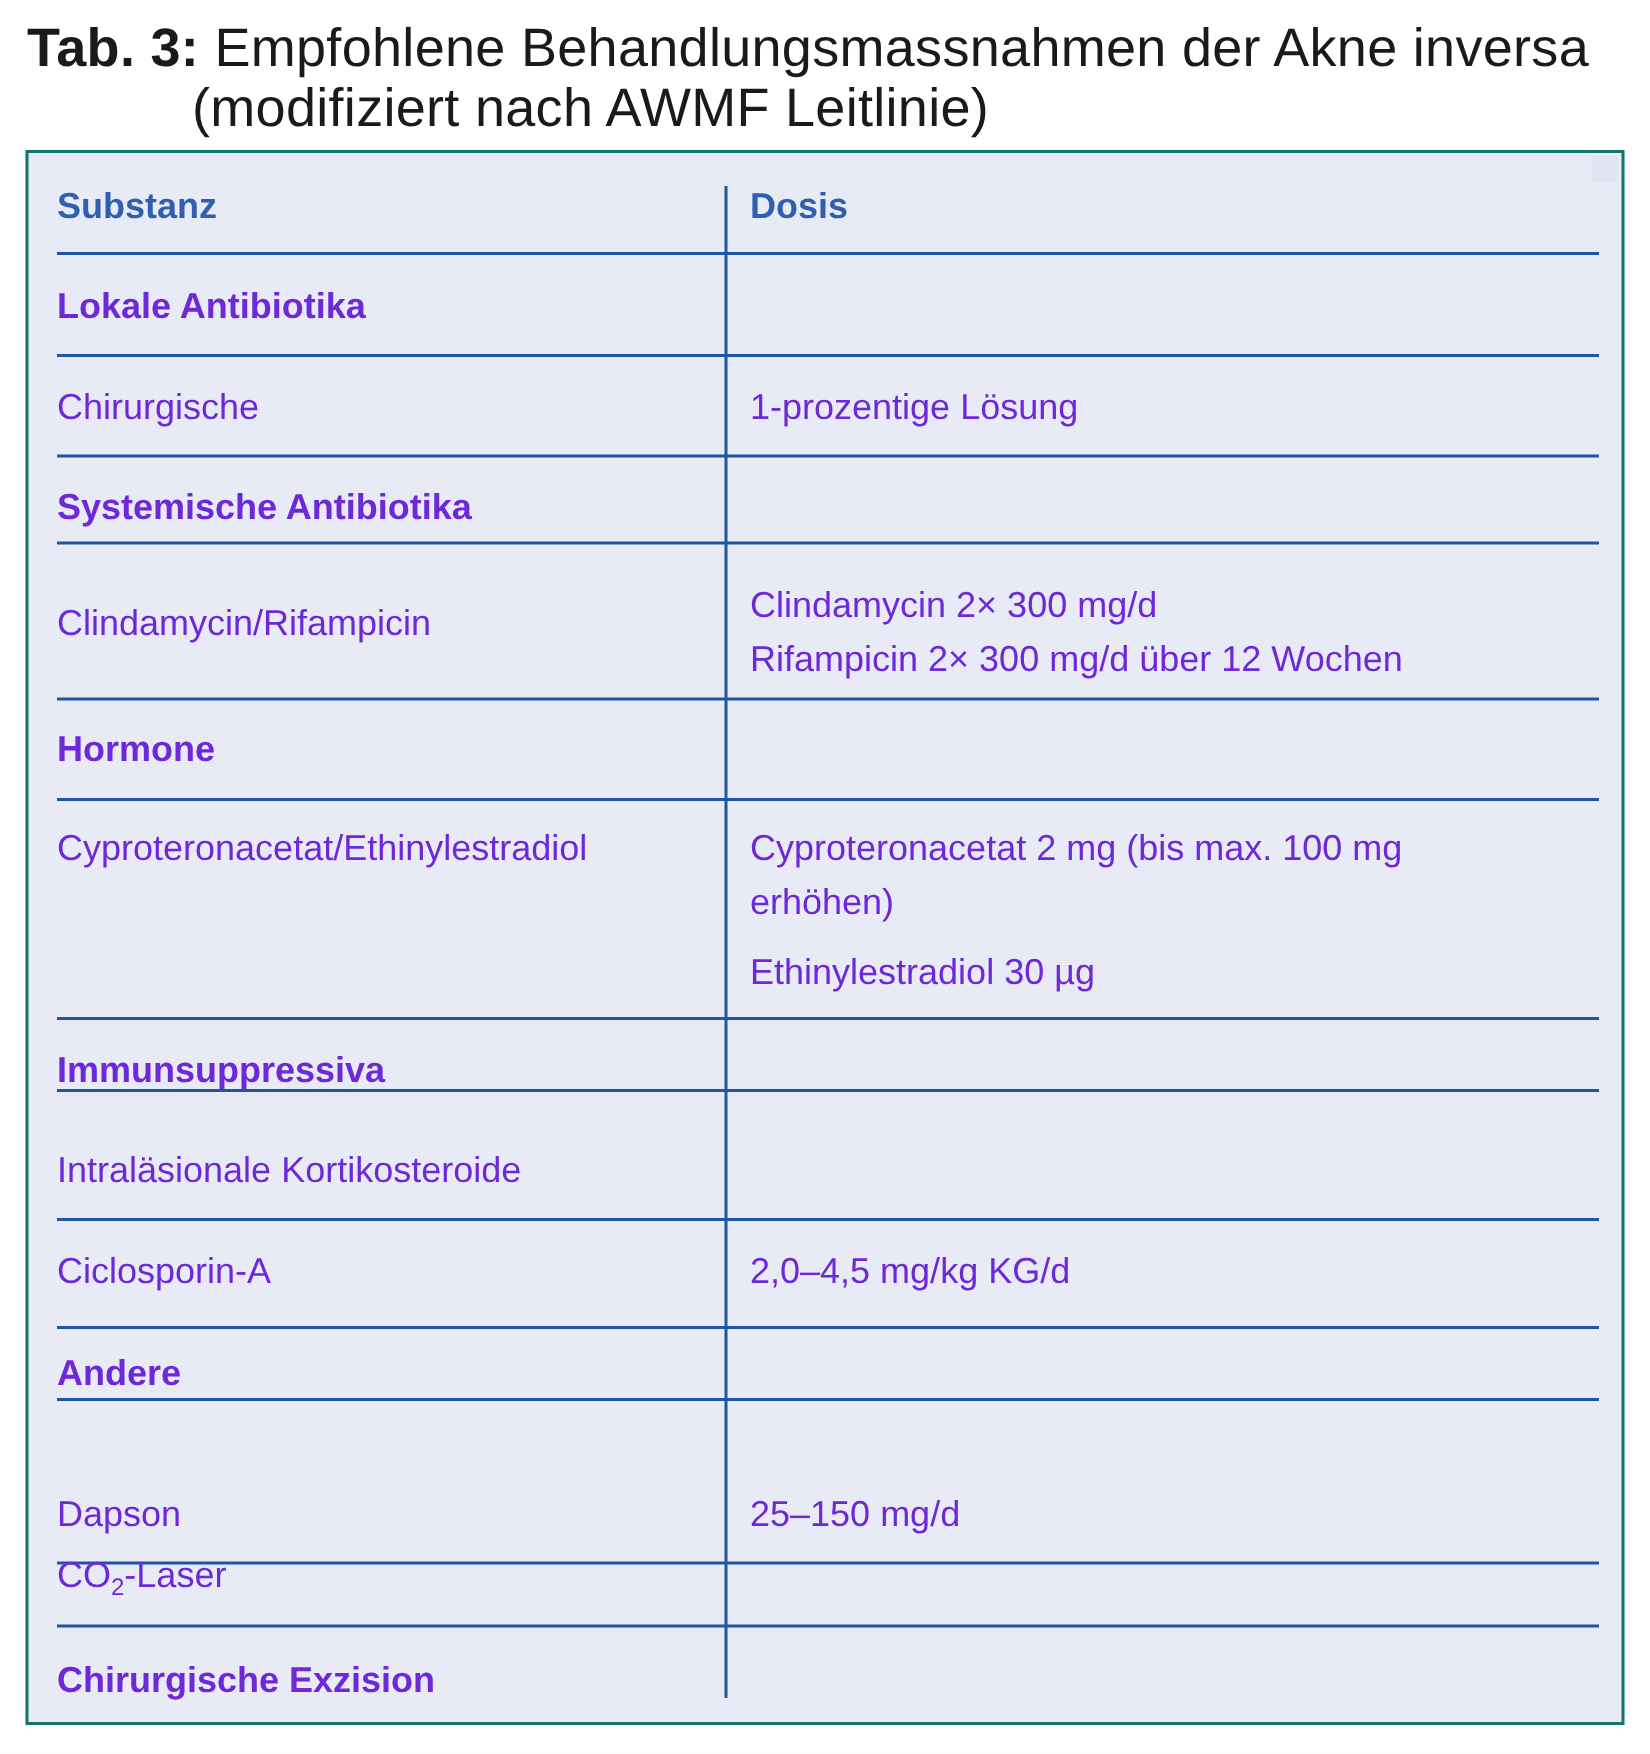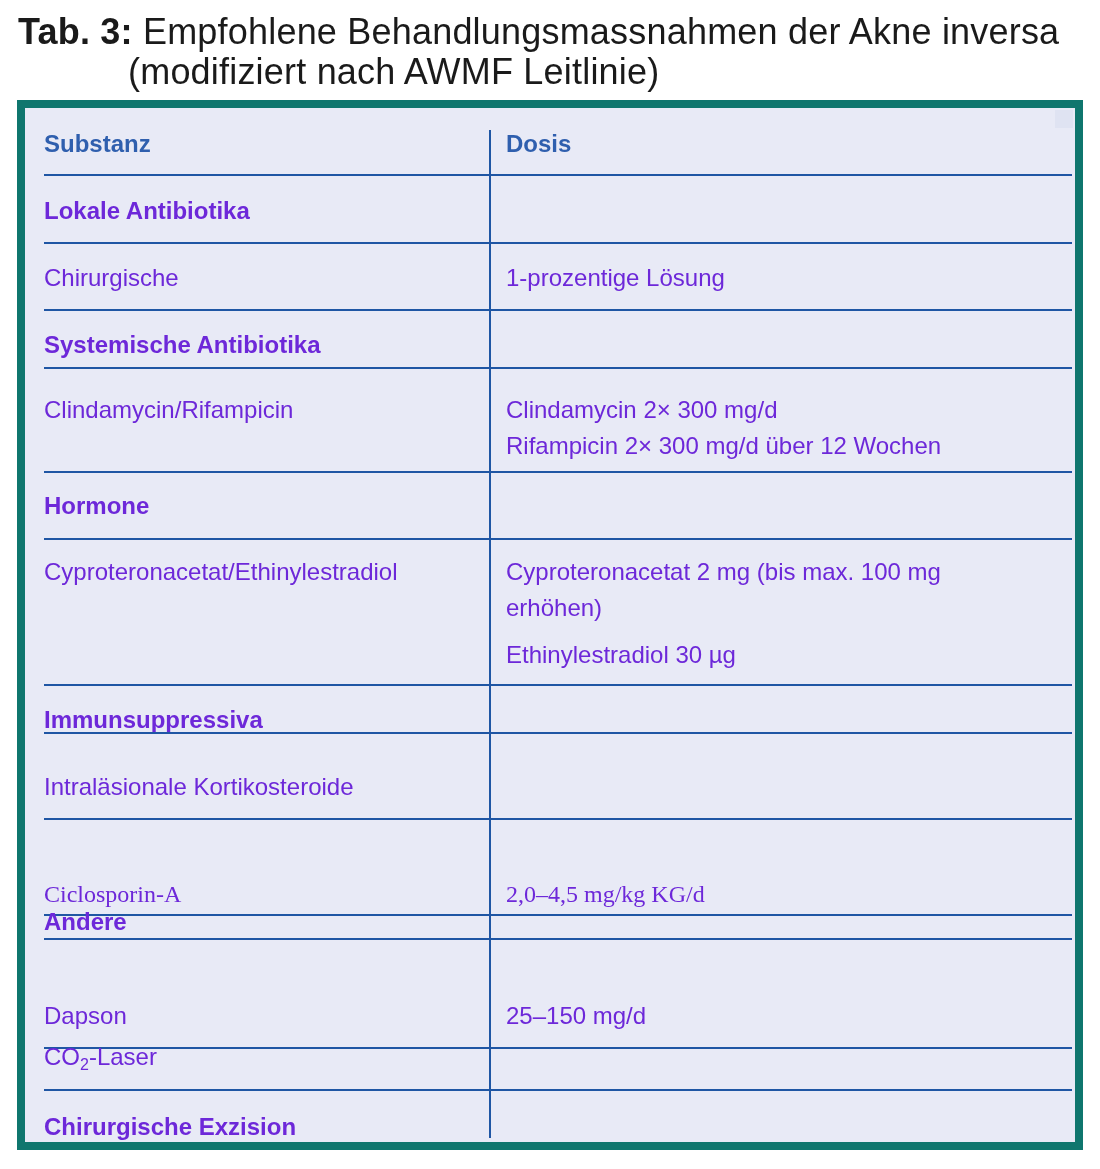--- a/index.html
+++ b/index.html
@@ -31,21 +31,21 @@
       display: block;
       padding-left: 110px;
     }
     .table-box {
       position: absolute;
       left: 17px;
       top: 100px;
       width: 1066px;
       height: 1050px;
       background: #e8eaf6;
-      border: 8px solid #0f766e;
+      border: 2px solid #0f766e;
       box-sizing: border-box;
     }
     .corner-tab {
       position: absolute;
       right: 2px;
       top: 2px;
       width: 18px;
       height: 18px;
       background: #dfe3f2;
     }
@@ -136,21 +136,21 @@
     </div>
     <div class="hline"></div>
   </div>
 
   <div class="row" style="top:203px;height:58px;text-decoration:underline;">
     <div class="cell sub bold" style="top:16px;">Systemische Antibiotika</div>
     <div class="hline"></div>
   </div>
 
   <div class="row" style="top:270px;height:95px;">
-    <div class="cell sub" style="top:14px;">Clindamycin/Rifampicin</div>
+    <div class="cell sub" style="top:26px;">Clindamycin/Rifampicin</div>
     <div class="cell dose" style="top:14px;">
       <span class="dose-line">Clindamycin 2× 300 mg/d</span>
       <span class="dose-line">Rifampicin 2× 300 mg/d über 12 Wochen</span>
     </div>
     <div class="hline"></div>
   </div>
 
   <div class="row" style="top:365px;height:67px;">
     <div class="cell sub bold" style="top:15px;">Hormone</div>
     <div class="hline"></div>
@@ -169,21 +169,21 @@
   <div class="row" style="top:578px;height:48px;">
     <div class="cell sub bold" style="top:16px;">Immunsuppressiva</div>
     <div class="hline"></div>
   </div>
 
   <div class="row" style="top:645px;height:67px;">
     <div class="cell sub" style="top:16px;">Intraläsionale Kortikosteroide</div>
     <div class="hline"></div>
   </div>
 
-  <div class="row" style="top:752px;height:56px;font-family:Liberation Serif, serif;">
+  <div class="row" style="top:712px;height:72px;">
     <div class="cell sub" style="top:16px;">Ciclosporin-A</div>
     <div class="cell dose" style="top:16px;">
       <span class="dose-line">2,0–4,5 mg/kg KG/d</span>
     </div>
     <div class="hline"></div>
   </div>
 
   <div class="row" style="top:780px;height:52px;">
     <div class="cell sub bold" style="top:16px;">Andere</div>
     <div class="hline"></div>

